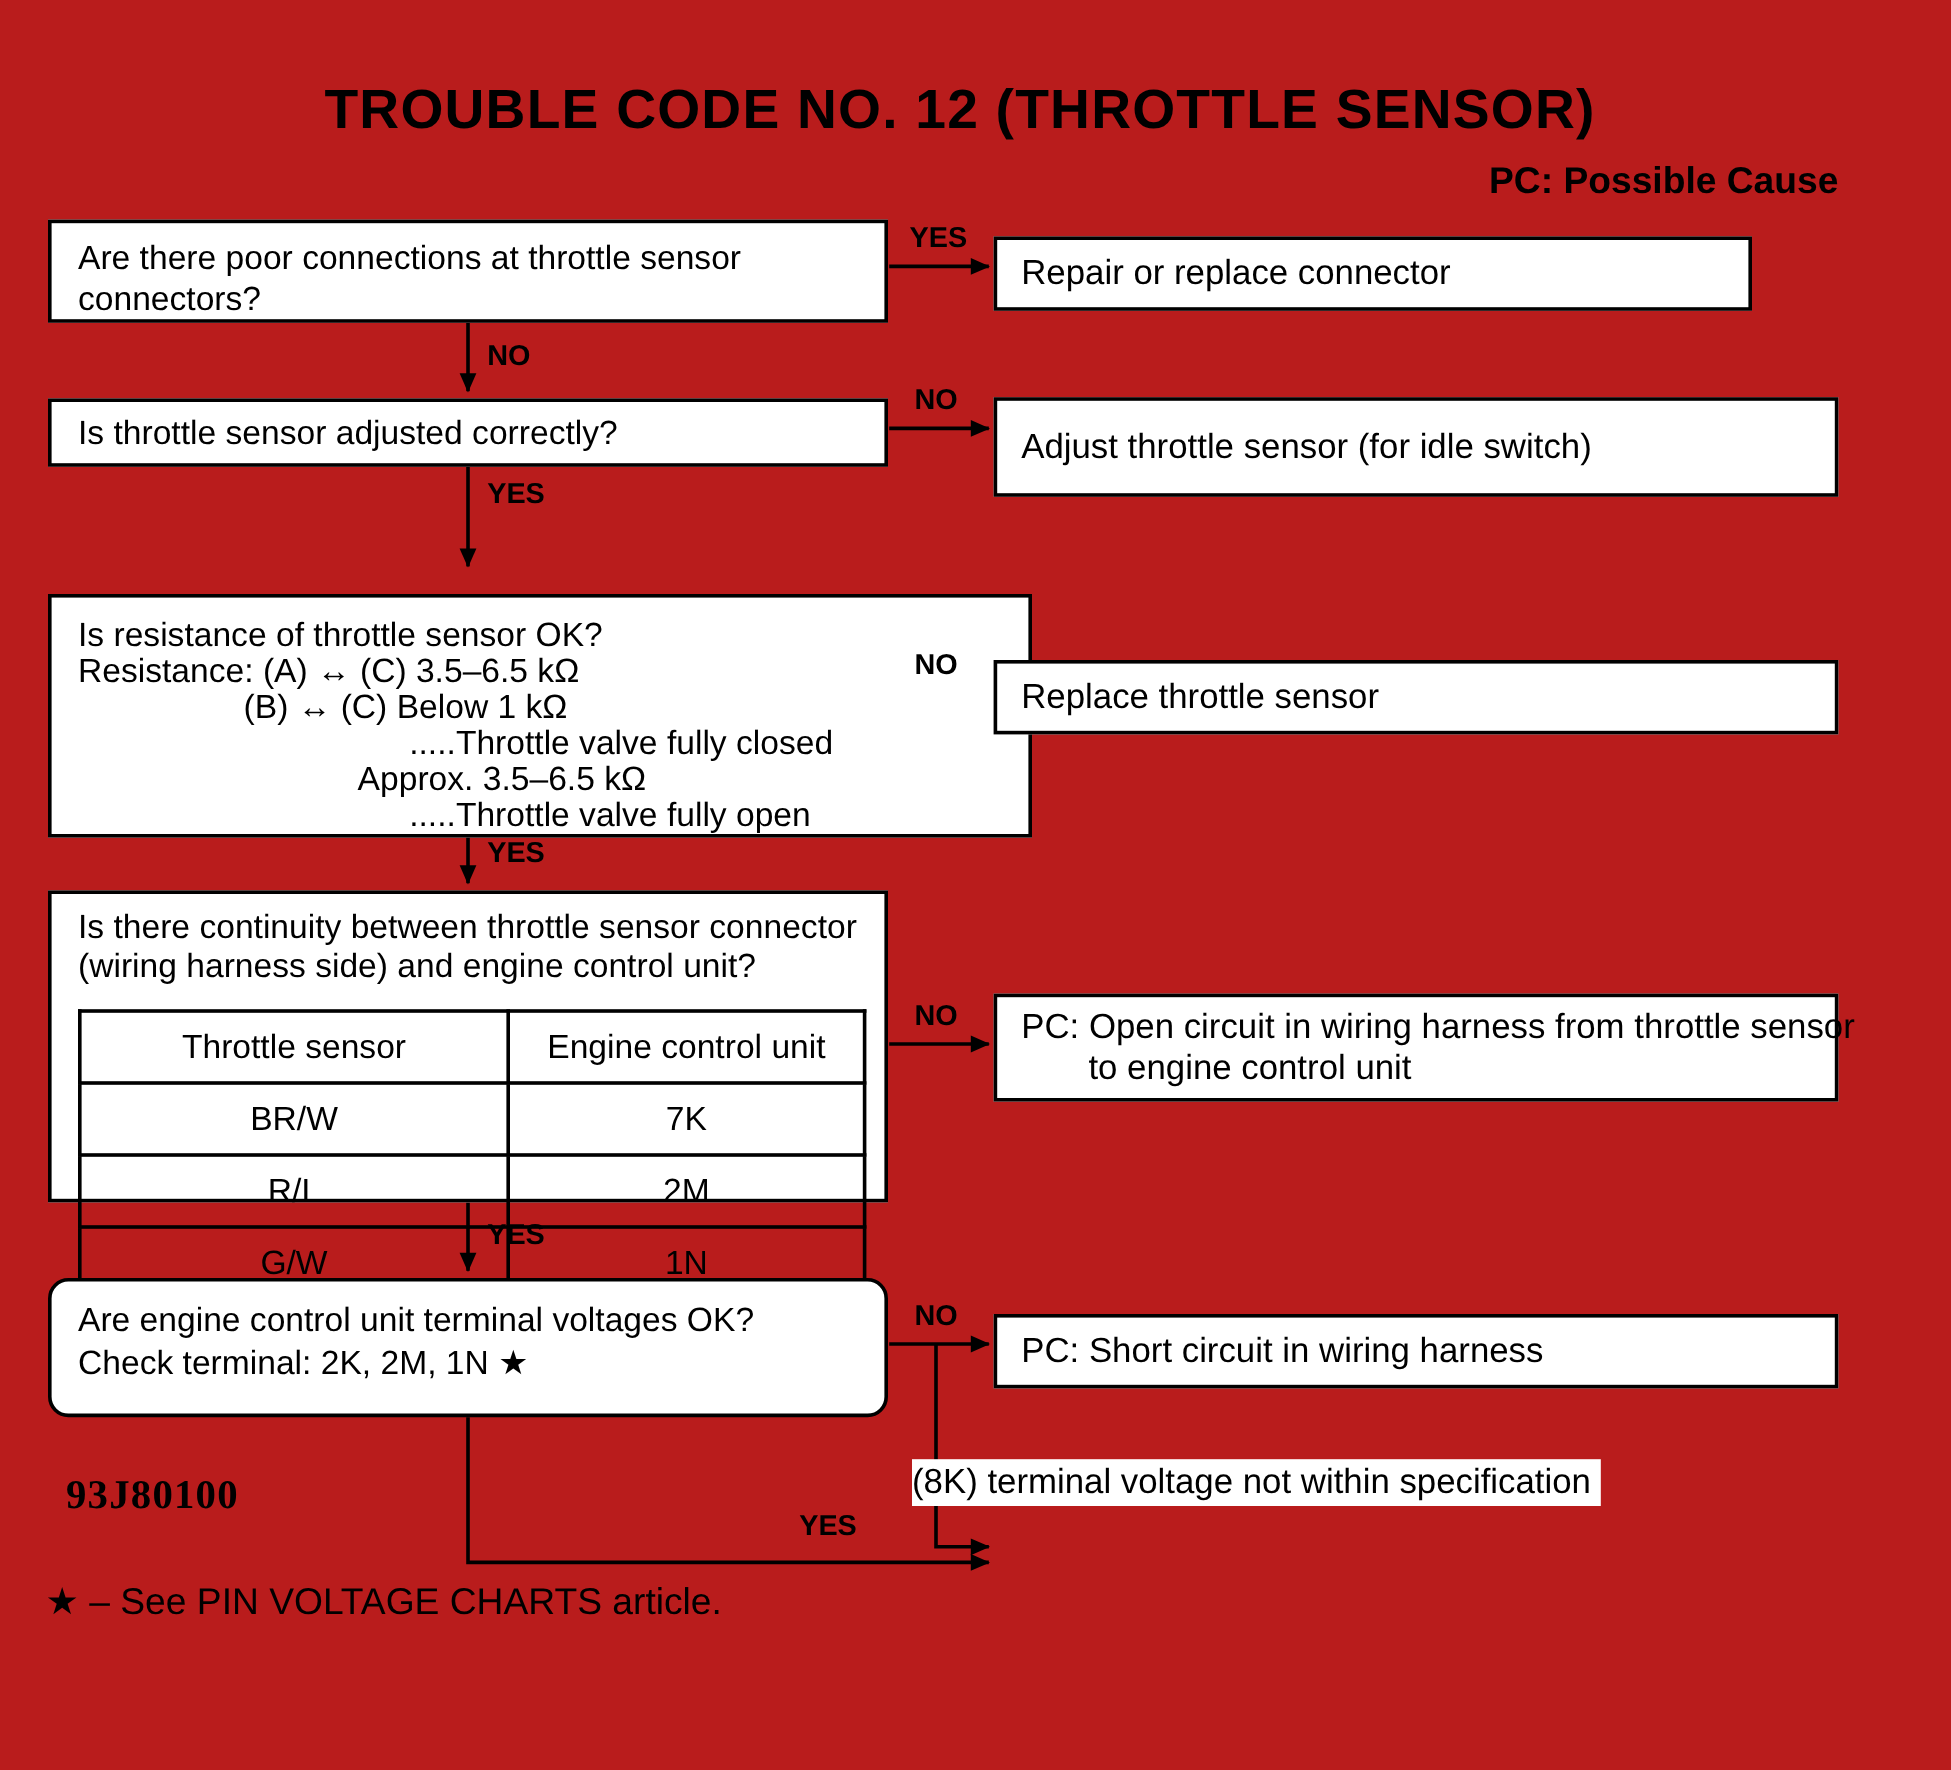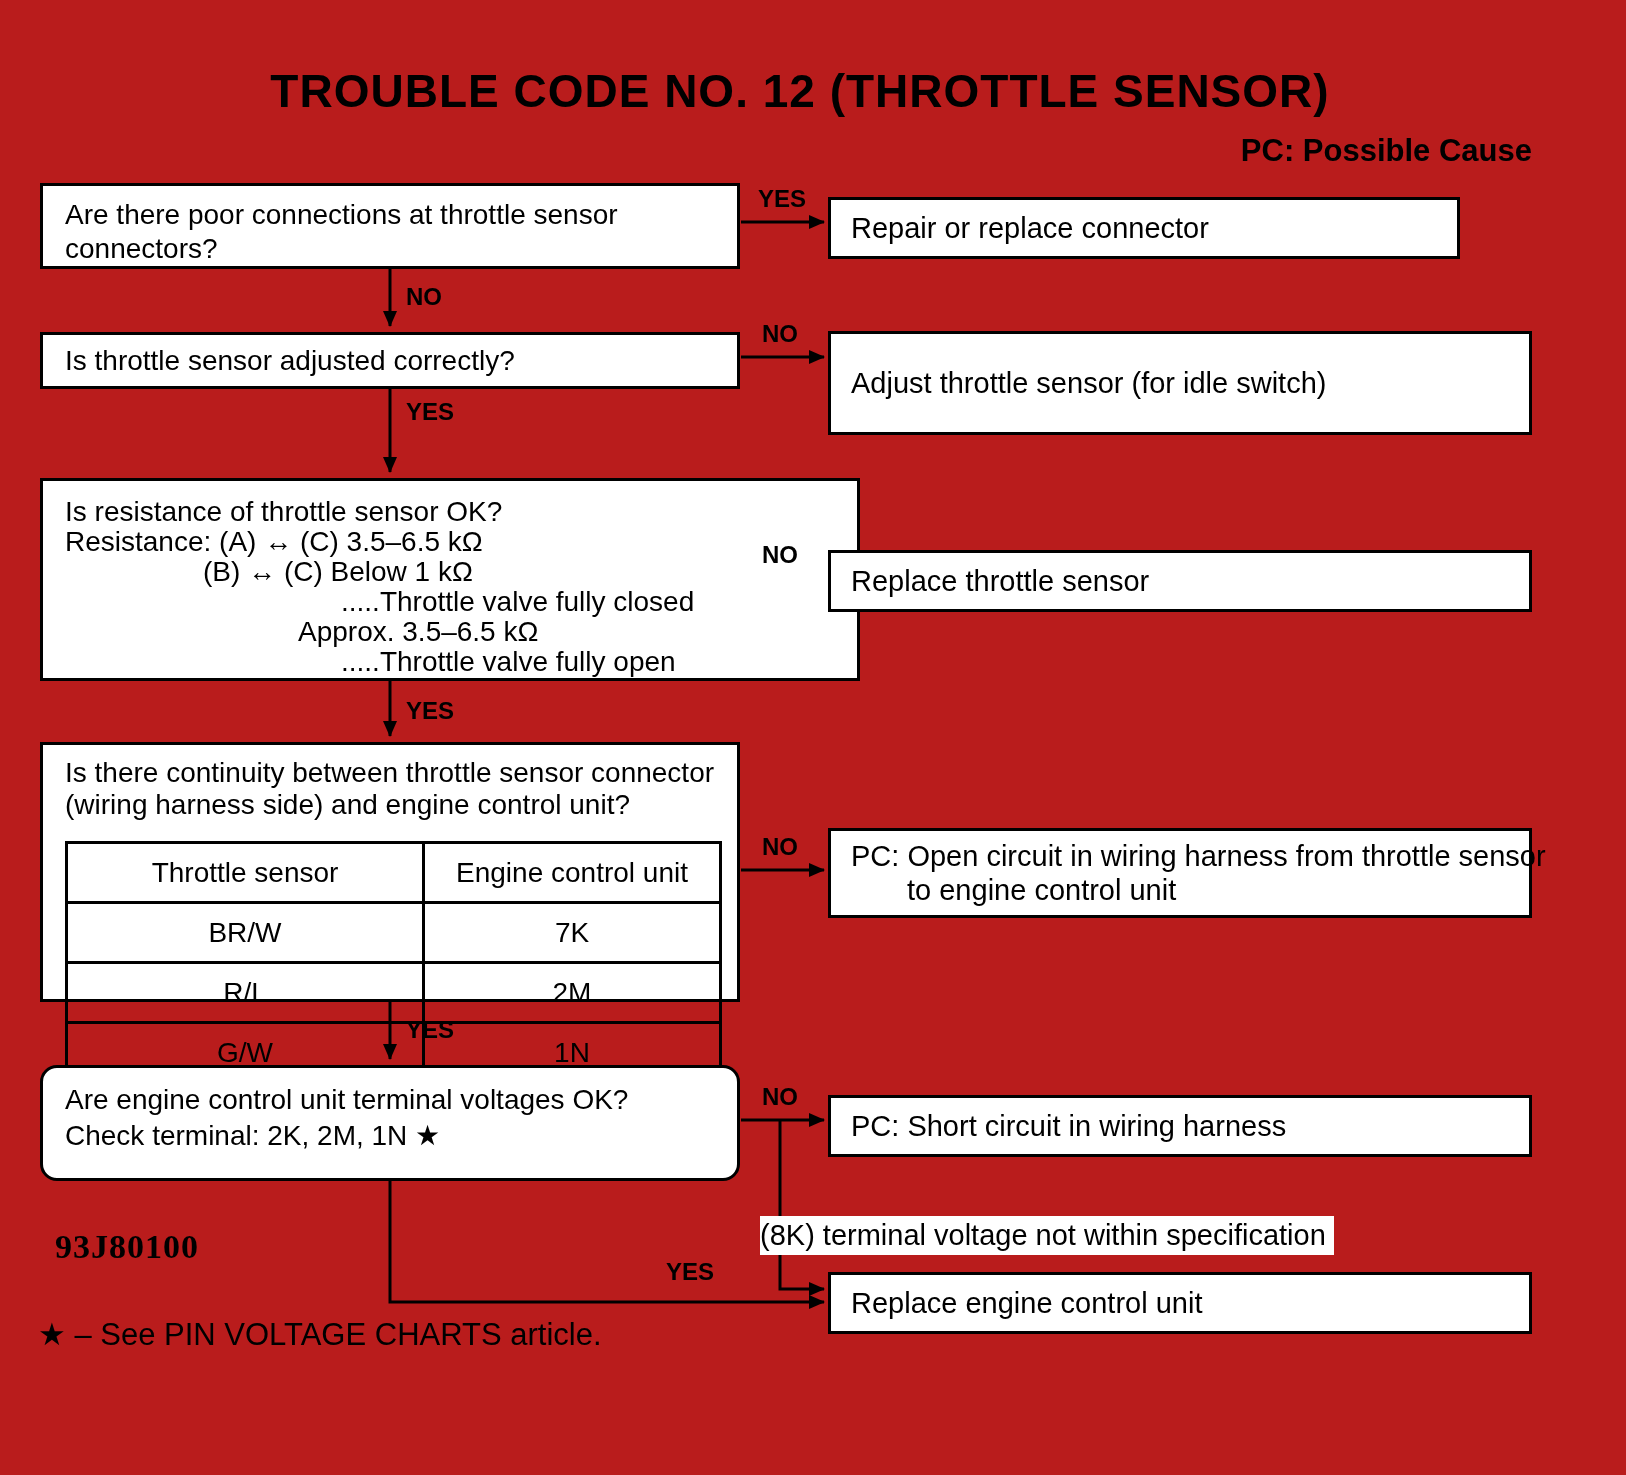--- a/index.html
+++ b/index.html
@@ -136,21 +136,21 @@
 
   <div class="box qbox" style="left:40px; top:183px; width:700px; height:86px;">
     <div class="ln">Are there poor connections at throttle sensor</div>
     <div class="ln">connectors?</div>
   </div>
 
   <div class="box qbox vcenter" style="left:40px; top:332px; width:700px; height:57px;">
     <div class="ln">Is throttle sensor adjusted correctly?</div>
   </div>
 
-  <div class="box qbox tight" style="left:40px; top:478px; width:820px; height:203px; padding-top:16px;">
+  <div class="box qbox tight" style="left:40px; top:495px; width:820px; height:203px; padding-top:16px;">
     <div class="ln">Is resistance of throttle sensor OK?</div>
     <div class="ln">Resistance: (A) ↔ (C) 3.5–6.5 kΩ</div>
     <div class="ln ind1">(B) ↔ (C) Below 1 kΩ</div>
     <div class="ln ind2">.....Throttle valve fully closed</div>
     <div class="ln ind3">Approx. 3.5–6.5 kΩ</div>
     <div class="ln ind2">.....Throttle valve fully open</div>
   </div>
 
   <div class="box qbox" style="left:40px; top:742px; width:700px; height:260px;">
     <div class="ln" style="line-height:32px;">Is there continuity between throttle sensor connector</div>
@@ -179,40 +179,37 @@
 
   <div class="box qbox wide" style="left:40px; top:1065px; width:700px; height:116px; padding-top:14px;border-radius:17px;">
     <div class="ln">Are engine control unit terminal voltages OK?</div>
     <div class="ln">Check terminal: 2K, 2M, 1N ★</div>
   </div>
 
   <div class="box abox" style="left:828px; top:197px; width:632px; height:62px;">
     <div class="ln">Repair or replace connector</div>
   </div>
 
-  <div class="box abox" style="left:828px; top:331px; width:704px; height:104px;">
+  <div class="box abox" style="left:828px; top:331px; width:704px; height:83px;">
     <div class="ln">Adjust throttle sensor (for idle switch)</div>
   </div>
 
   <div class="box abox" style="left:828px; top:550px; width:704px; height:62px;">
     <div class="ln">Replace throttle sensor</div>
   </div>
 
   <div class="box abox" style="left:828px; top:828px; width:704px; height:90px;">
     <div class="ln">PC: Open circuit in wiring harness from throttle sensor</div>
     <div class="ln ind4">to engine control unit</div>
   </div>
 
   <div class="box abox" style="left:828px; top:1095px; width:704px; height:62px;">
     <div class="ln">PC: Short circuit in wiring harness</div>
   </div>
 
-  <div class="box abox" style="left:828px; top:1272px; width:704px; height:62px;">
-    <div class="ln">Replace engine control unit</div>
-  </div>
 
   <div class="edge" style="left:758px; top:185px;">YES</div>
   <div class="edge" style="left:406px; top:283px;">NO</div>
   <div class="edge" style="left:762px; top:320px;">NO</div>
   <div class="edge" style="left:406px; top:398px;">YES</div>
   <div class="edge" style="left:762px; top:541px;">NO</div>
   <div class="edge" style="left:406px; top:697px;">YES</div>
   <div class="edge" style="left:762px; top:833px;">NO</div>
   <div class="edge" style="left:406px; top:1016px;">YES</div>
   <div class="edge" style="left:762px; top:1083px;">NO</div>

